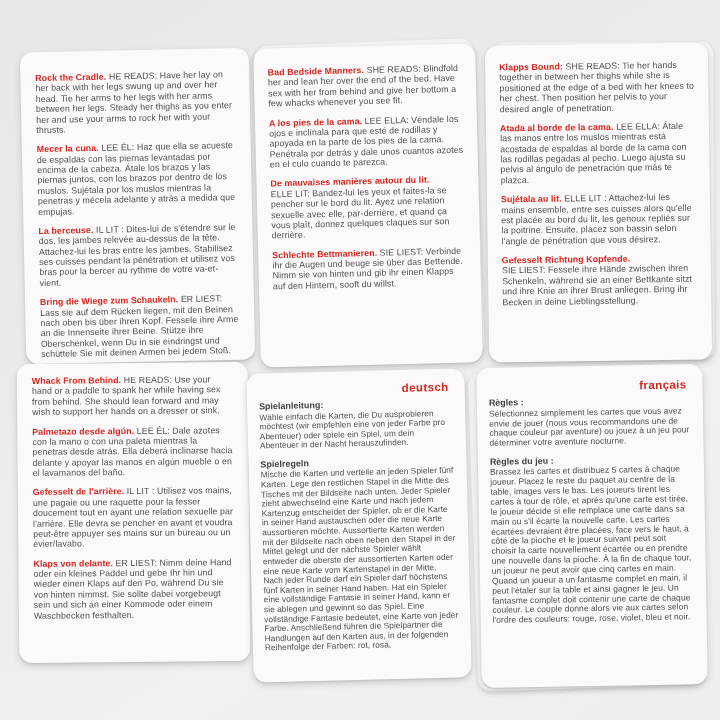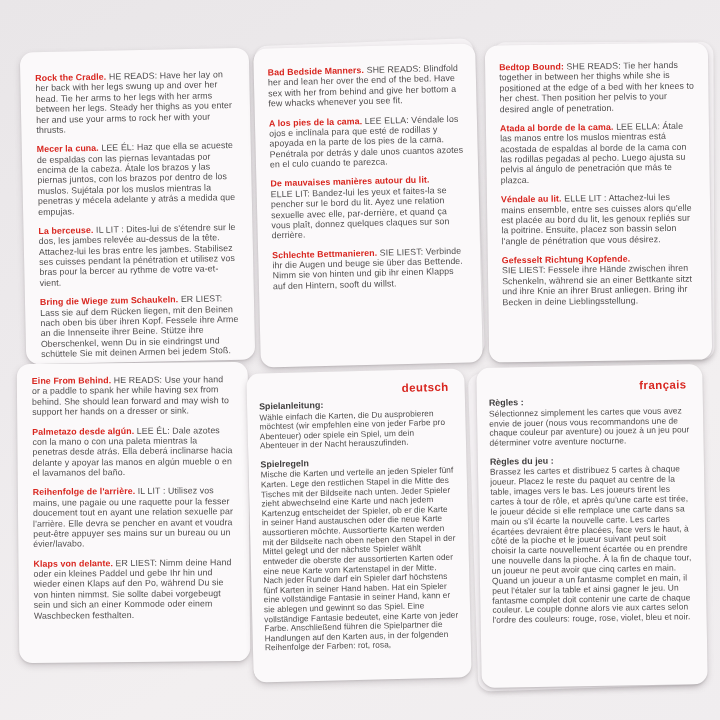--- a/index.html
+++ b/index.html
@@ -92,48 +92,48 @@
       <span>ELLE LIT: Bandez-lui les yeux et faites-la se pencher sur le bord du lit. Ayez une relation sexuelle avec elle, par-derrière, et quand ça vous plaît, donnez quelques claques sur son derrière.</span>
     </p>
     <p>
       <span class="red">Schlechte Bettmanieren.</span>
       <span>SIE LIEST: Verbinde ihr die Augen und beuge sie über das Bettende. Nimm sie von hinten und gib ihr einen Klapps auf den Hintern, sooft du willst.</span>
     </p>
   </div>
 
   <div class="card action-card c3">
     <p>
-      <span class="red">Bedtop Bound:</span>
+      <span class="red">Klapps Bound:</span>
       <span>SHE READS: Tie her hands together in between her thighs while she is positioned at the edge of a bed with her knees to her chest. Then position her pelvis to your desired angle of penetration.</span>
     </p>
     <p>
       <span class="red">Atada al borde de la cama.</span>
       <span>LEE ELLA: Átale las manos entre los muslos mientras está acostada de espaldas al borde de la cama con las rodillas pegadas al pecho. Luego ajusta su pelvis al ángulo de penetración que más te plazca.</span>
     </p>
     <p>
-      <span class="red">Véndale au lit.</span>
+      <span class="red">Sujétala au lit.</span>
       <span>ELLE LIT : Attachez-lui les mains ensemble, entre ses cuisses alors qu'elle est placée au bord du lit, les genoux repliés sur la poitrine. Ensuite, placez son bassin selon l'angle de pénétration que vous désirez.</span>
     </p>
     <p>
       <span class="red block">Gefesselt Richtung Kopfende.</span>
       <span>SIE LIEST: Fessele ihre Hände zwischen ihren Schenkeln, während sie an einer Bettkante sitzt und ihre Knie an ihrer Brust anliegen. Bring ihr Becken in deine Lieblingsstellung.</span>
     </p>
   </div>
 
   <div class="card action-card c4">
     <p>
-      <span class="red">Eine From Behind.</span>
+      <span class="red">Whack From Behind.</span>
       <span>HE READS: Use your hand or a paddle to spank her while having sex from behind. She should lean forward and may wish to support her hands on a dresser or sink.</span>
     </p>
     <p>
       <span class="red">Palmetazo desde algún.</span>
       <span>LEE ÉL: Dale azotes con la mano o con una paleta mientras la penetras desde atrás. Ella deberá inclinarse hacia delante y apoyar las manos en algún mueble o en el lavamanos del baño.</span>
     </p>
     <p>
-      <span class="red">Reihenfolge de l'arrière.</span>
+      <span class="red">Gefesselt de l'arrière.</span>
       <span>IL LIT : Utilisez vos mains, une pagaie ou une raquette pour la fesser doucement tout en ayant une relation sexuelle par l'arrière. Elle devra se pencher en avant et voudra peut-être appuyer ses mains sur un bureau ou un évier/lavabo.</span>
     </p>
     <p>
       <span class="red">Klaps von delante.</span>
       <span>ER LIEST: Nimm deine Hand oder ein kleines Paddel und gebe Ihr hin und wieder einen Klaps auf den Po, während Du sie von hinten nimmst. Sie sollte dabei vorgebeugt sein und sich an einer Kommode oder einem Waschbecken festhalten.</span>
     </p>
   </div>
 
   <div class="card rules-card c5">
     <div class="lang">deutsch</div>

